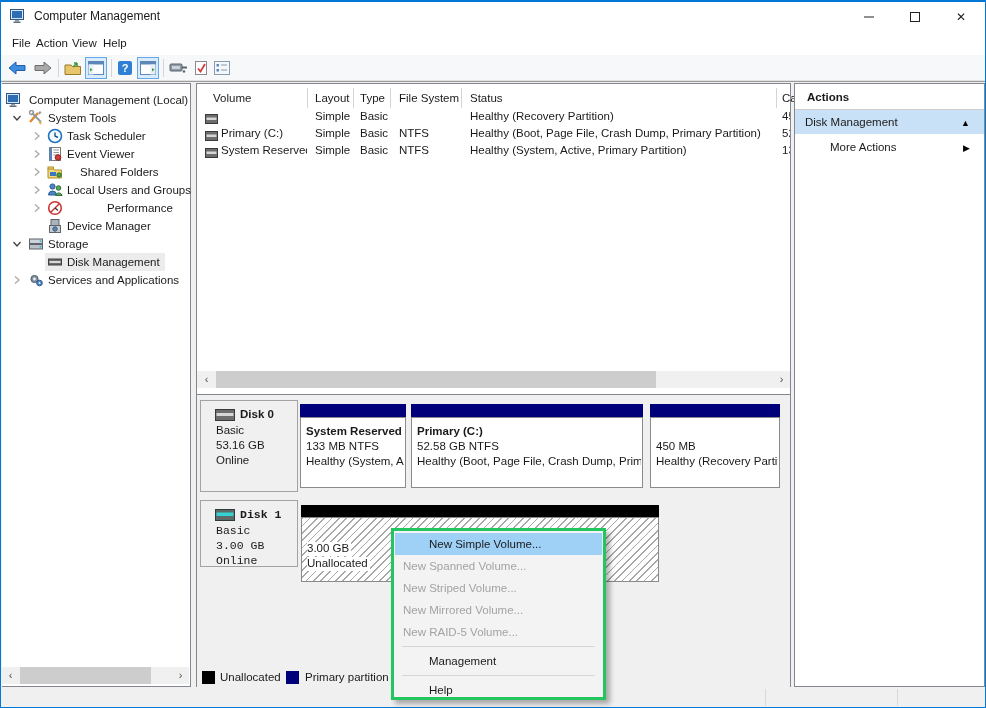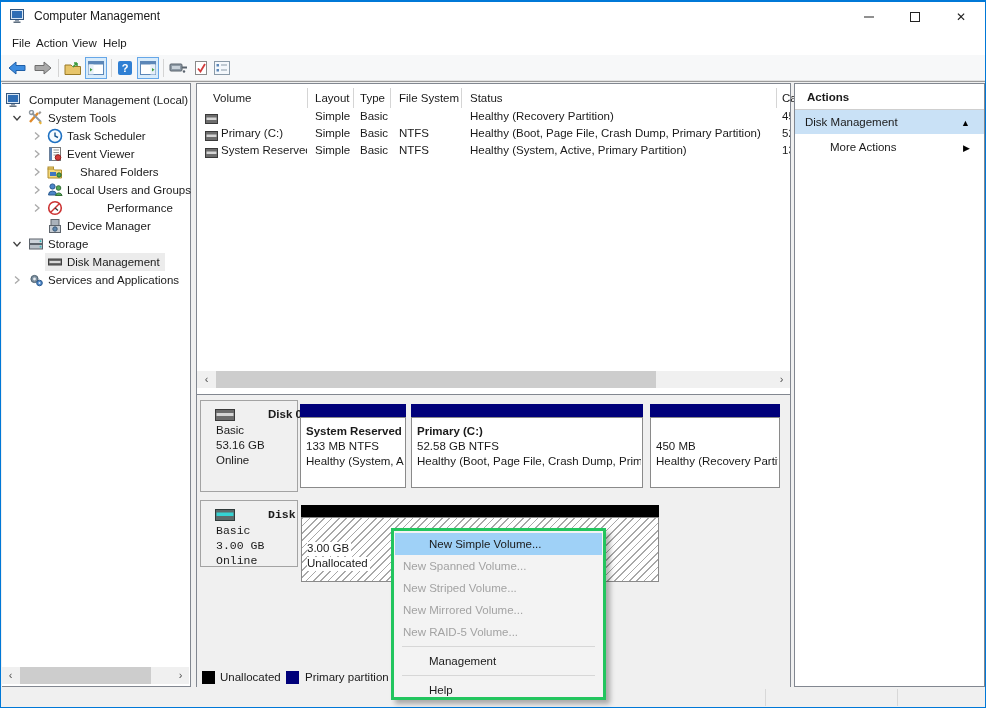--- a/index.html
+++ b/index.html
@@ -52,21 +52,21 @@
   .vheader { position:absolute; left:0; top:4px; height:20px; width:100%; }
   .vh { position:absolute; top:0; height:20px; line-height:20px; border-right:1px solid #d5d5d5; overflow:hidden; white-space:nowrap; }
   .vrow { position:absolute; height:17px; line-height:17px; white-space:nowrap; width:100%; }
   .vcell { position:absolute; top:0; overflow:hidden; white-space:nowrap; height:17px; }
   .vicon { position:absolute; top:4px; width:13px; height:10px; }
 
   
   #disks { position:absolute; left:0; top:310px; width:593px; height:293px; background:#f0f0f0; border-top:1px solid #828790; }
   .dcell { position:absolute; left:3px; width:98px; background:#f0f0f0; border:1px solid #a3a3a3; }
   .dcell .dline { position:absolute; left:15px; white-space:nowrap; }
-  .dcell .dtitle { font-weight:bold;margin-left:28px; }
+  .dcell .dtitle { font-weight:bold; }
   .bar { position:absolute; height:13px; }
   .pbox { position:absolute; background:#fff; border:1px solid #8a8a8a; overflow:hidden; }
   .pbox .pl { position:absolute; left:5px; right:1px; white-space:nowrap; overflow:hidden; height:14px; }
   .hatch { background:#fff;
     background-image:repeating-linear-gradient(-45deg, transparent 0, transparent 4px, #a8a8a8 4px, #a8a8a8 5.2px); }
 
   
   .lgsq { position:absolute; width:13px; height:13px; }
   .lgtxt { position:absolute; line-height:15px; white-space:nowrap; }
 

